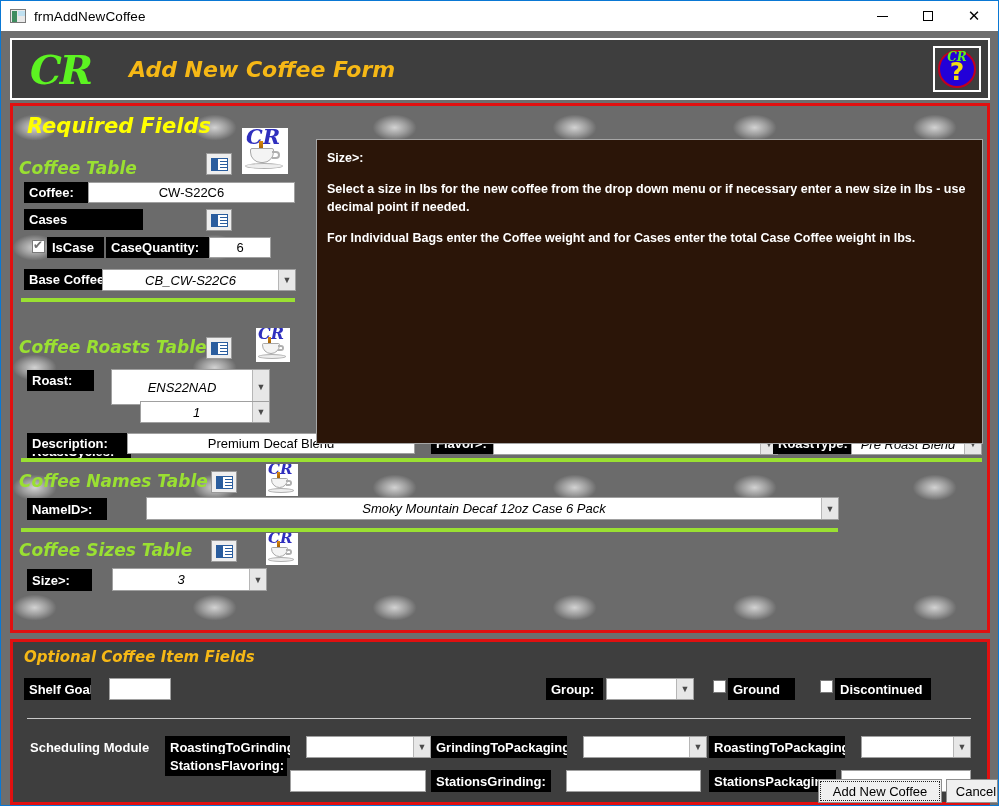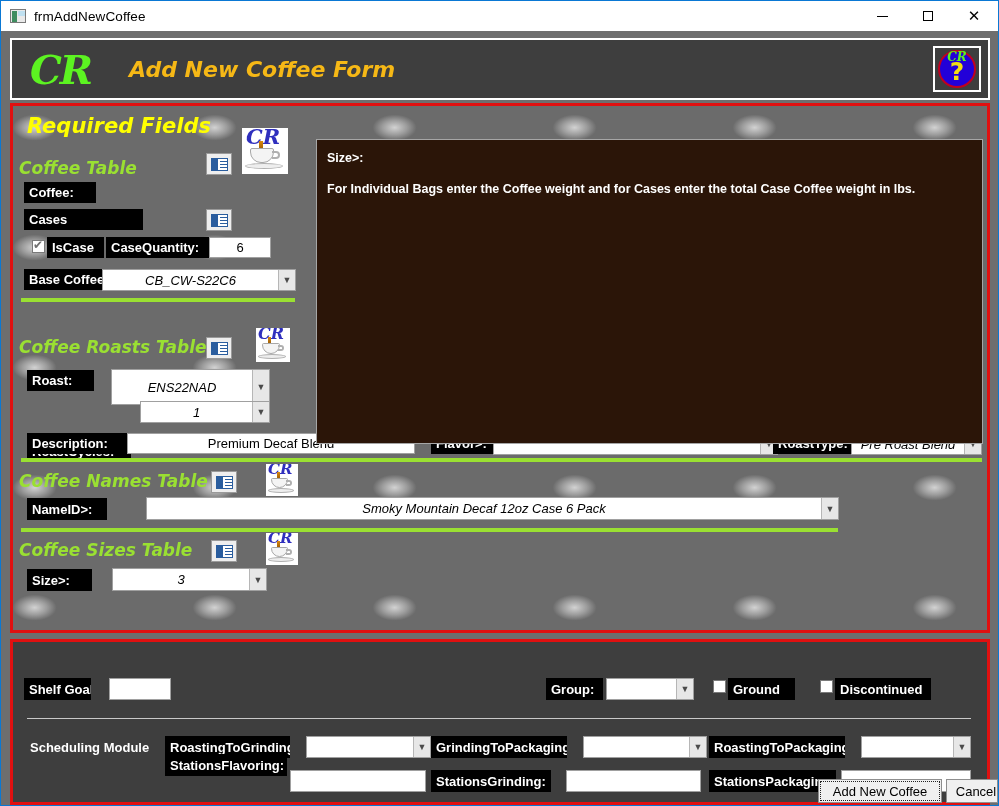--- a/index.html
+++ b/index.html
@@ -347,20 +347,21 @@
       </div>
       <div class="cup-icon" style="left:229px; top:22px;">
         <span class="cup-cr">CR</span>
         <span class="cup-steam"></span>
         <span class="cup-body"></span>
         <span class="cup-handle"></span>
         <span class="cup-saucer"></span>
       </div>
 
       <div class="lbl" style="left:11px; top:76px; width:72px; height:21px;">Coffee:</div>
+      <div class="txt" style="left:75px; top:76px; width:207px; height:21px;">CW-S22C6</div>
 
       <div class="lbl" style="left:11px; top:103px; width:119px; height:21px;">Cases</div>
       <div class="tbl-icon" style="left:193px; top:103px;">
         <div class="tbl-icon-inner"></div>
       </div>
 
       <div class="cbx checked" style="left:19px; top:134px;"></div>
       <div class="lbl" style="left:34px; top:131px; width:57px; height:21px;">IsCase</div>
       <div class="lbl" style="left:93px; top:131px; width:103px; height:21px;">CaseQuantity:</div>
       <div class="txt" style="left:196px; top:131px; width:62px; height:21px;">6</div>
@@ -447,27 +448,29 @@
       </div>
 
       <div class="lbl" style="left:14px; top:463px; width:65px; height:22px;">Size&gt;:</div>
       <div class="combo" style="left:99px; top:462px; width:155px; height:23px;">
         <span class="cval">3</span>
         <span class="carrow">▼</span>
       </div>
 
       <div id="helpbox">
         <p class="hp">Size&gt;:</p>
+        <p class="hp">Select a size in lbs for the new coffee from the drop down menu or if necessary enter a new size in lbs - use decimal point if needed.</p>
         <p class="hp">For Individual Bags enter the Coffee weight and for Cases enter the total Case Coffee weight in lbs.</p>
       </div>
 
     </div>
 
     <div id="panel-optional">
 
+      <div class="opt-title" style="left:11px; top:6px;">Optional Coffee Item Fields</div>
 
       <div class="lbl" style="left:11px; top:36px; width:67px; height:22px;">Shelf Goal:</div>
       <div class="txt" style="left:96px; top:36px; width:62px; height:22px;"></div>
 
       <div class="lbl" style="left:533px; top:36px; width:57px; height:22px;">Group:</div>
       <div class="combo" style="left:593px; top:36px; width:88px; height:22px;">
         <span class="cval"></span>
         <span class="carrow">▼</span>
       </div>
 

